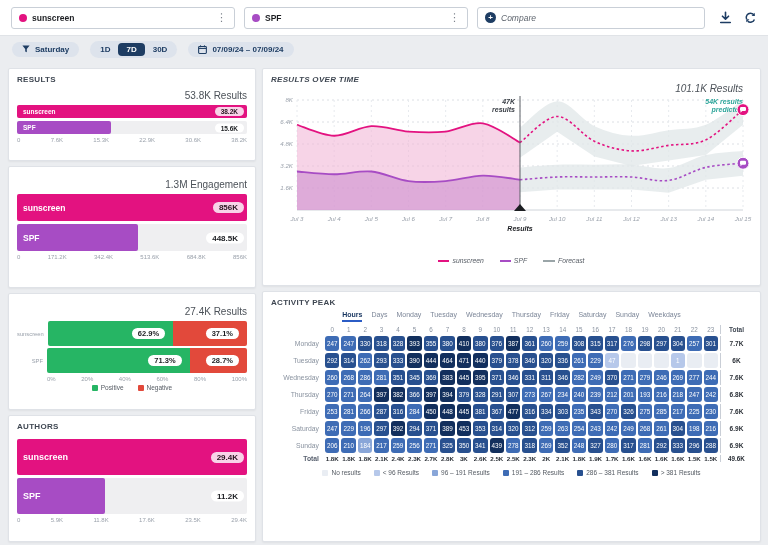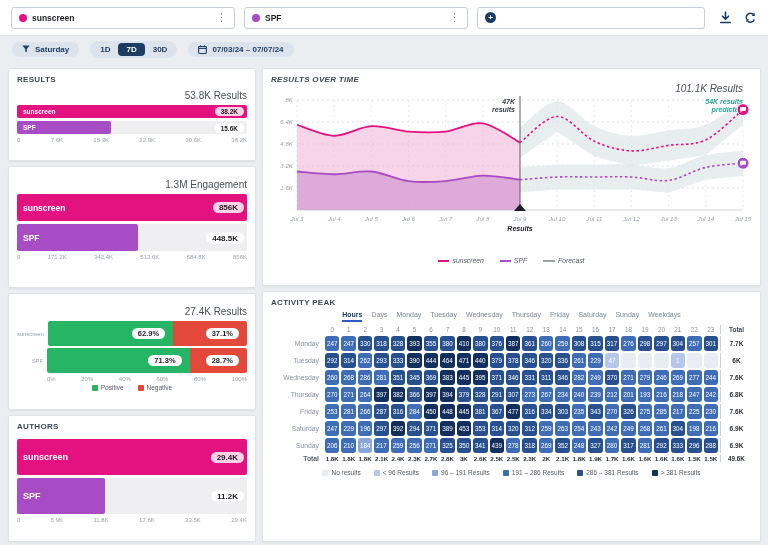--- a/index.html
+++ b/index.html
@@ -102,20 +102,21 @@
     <span class="kwlabel">sunscreen</span>
     <span class="kebab">⋮</span>
   </div>
   <div class="kwbox">
     <span class="dot" style="background:#a74cc4"></span>
     <span class="kwlabel">SPF</span>
     <span class="kebab">⋮</span>
   </div>
   <div class="kwbox" style="flex:0 0 228px;">
     <span class="plus-circle">+</span>
+    <input class="compare-input" placeholder="Compare" style="">
   </div>
   <div class="topbar-icons">
     <span class="iconbtn">
       <svg width="13" height="13" viewBox="0 0 12 12">
           <path d="M6 1.2 V7.4 M3.2 4.8 L6 7.6 L8.8 4.8 M1.6 10.6 H10.4" fill="none" stroke="#1e3d63" stroke-width="1.5" stroke-linecap="round" stroke-linejoin="round"></path>
         </svg>
     </span>
     <span class="iconbtn">
       <svg width="13" height="13" viewBox="0 0 12 12">
         <path d="M2.4 7.6 A3.9 3.9 0 0 1 6 2.1 A3.9 3.9 0 0 1 9.5 4.2" fill="none" stroke="#1e3d63" stroke-width="1.4"></path>
@@ -139,21 +140,21 @@
     <span class="range-btn active">7D</span>
     <span class="range-btn">30D</span>
   </div>
   <div class="pill">
     <svg width="9" height="9" viewBox="0 0 10 10">
       <rect x="0.7" y="1.6" width="8.6" height="7.8" rx="1" fill="none" stroke="#1e3d63" stroke-width="1.2"></rect>
       <line x1="2.8" y1="0.4" x2="2.8" y2="2.4" stroke="#1e3d63" stroke-width="1.2"></line>
       <line x1="7.2" y1="0.4" x2="7.2" y2="2.4" stroke="#1e3d63" stroke-width="1.2"></line>
       <line x1="0.8" y1="3.8" x2="9.2" y2="3.8" stroke="#1e3d63" stroke-width="1.2"></line>
       </svg>
-    <span>07/03/24 – 07/07/24</span>
+    <span>07/09/24 – 07/09/24</span>
   </div>
 </div>
 
 <div class="content">
 
   <div class="col-left">
     <div class="card h-results">
       <div class="card-title">RESULTS</div>
       <div class="panel-total">53.8K Results</div>
       <div id="results-bars">

